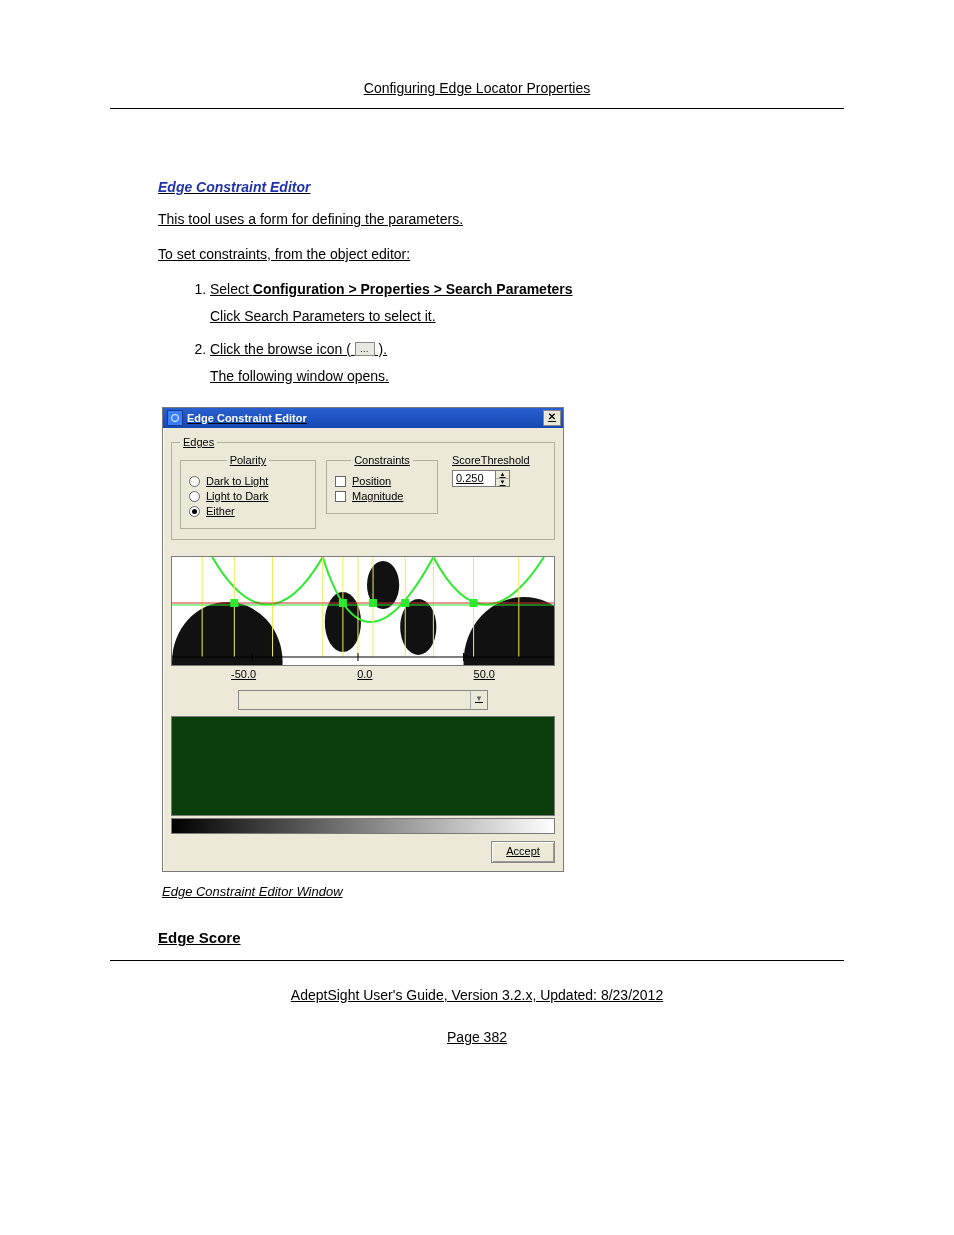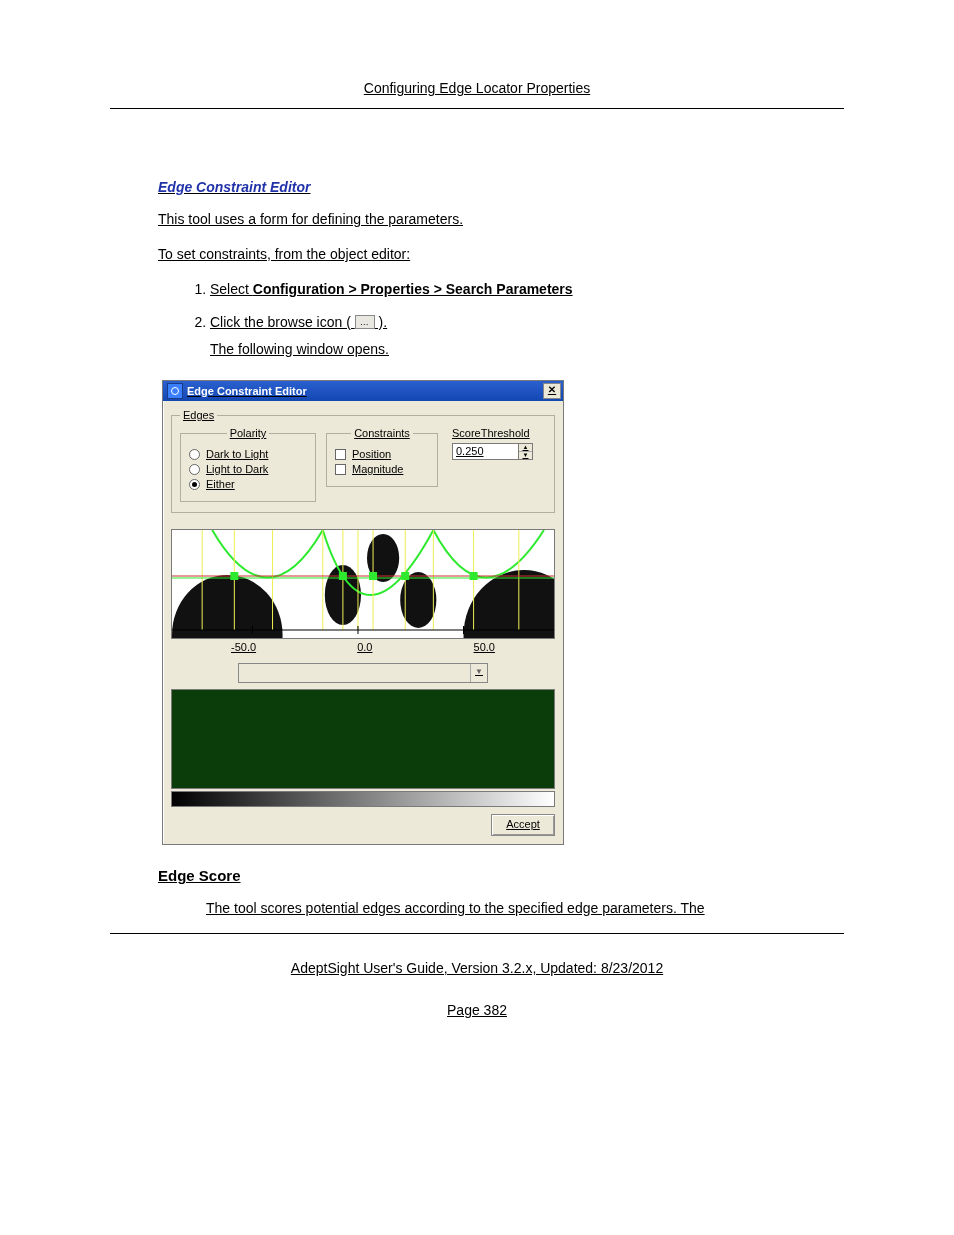--- a/index.html
+++ b/index.html
@@ -150,21 +150,21 @@
     background:#fff; box-sizing:border-box;
   }
   .threshold{
     display:flex; flex-direction:column; gap:4px;
     margin-left:4px;
   }
   .spin{
     display:flex;
   }
   .spin-input{
-    width:67px; height:17px;
+    width:44px; height:17px;
     border:1px solid #7a7a7a;
     background:#fff;
     font-size:11px;
     padding:1px 3px;
     box-sizing:border-box;
   }
   .spin-btns{
     display:flex; flex-direction:column;
     width:14px;
     border:1px solid #7a7a7a;
@@ -271,20 +271,21 @@
 <div class="page">
   <div class="header">Configuring Edge Locator Properties</div>
 
   <div class="section-title">Edge Constraint Editor</div>
   <div class="body-text">This tool uses a form for defining the parameters.</div>
   <div class="body-text">To set constraints, from the object editor:</div>
 
   <ol class="steps">
     <li>
       <span>Select </span><span class="bold">Configuration &gt; Properties &gt; Search Parameters</span>
+      <span class="sub">Click Search Parameters to select it.</span>
     </li>
     <li>
       <span>Click the browse icon ( </span><span class="browse-icon">…</span><span> ).</span>
       <span class="sub">The following window opens.</span>
     </li>
   </ol>
 
   <div class="dialog">
     <div class="titlebar">
       <span class="glyph"></span>
@@ -394,19 +395,19 @@
 
       <div class="greenbox"></div>
       <div class="gradient-bar"></div>
 
       <div class="accept-row">
         <div class="accept-btn">Accept</div>
       </div>
     </div>
   </div>
 
+  <div class="caption">Edge Constraint Editor Window</div>
 
   <div class="h2">Edge Score</div>
-  <div class="body-indent">The tool scores potential edges according to the specified edge parameters. The</div>
 
   <div class="footer-rule">AdeptSight User's Guide,  Version 3.2.x, Updated: 8/23/2012</div>
   <div class="page-num">Page 382</div>
 </div>
 
 </body></html>

